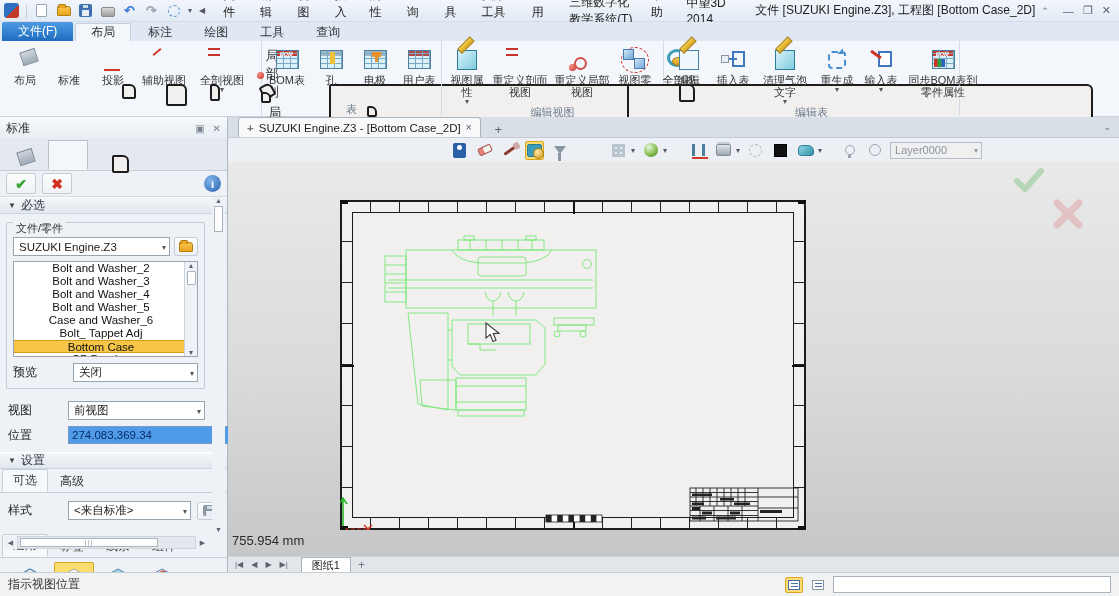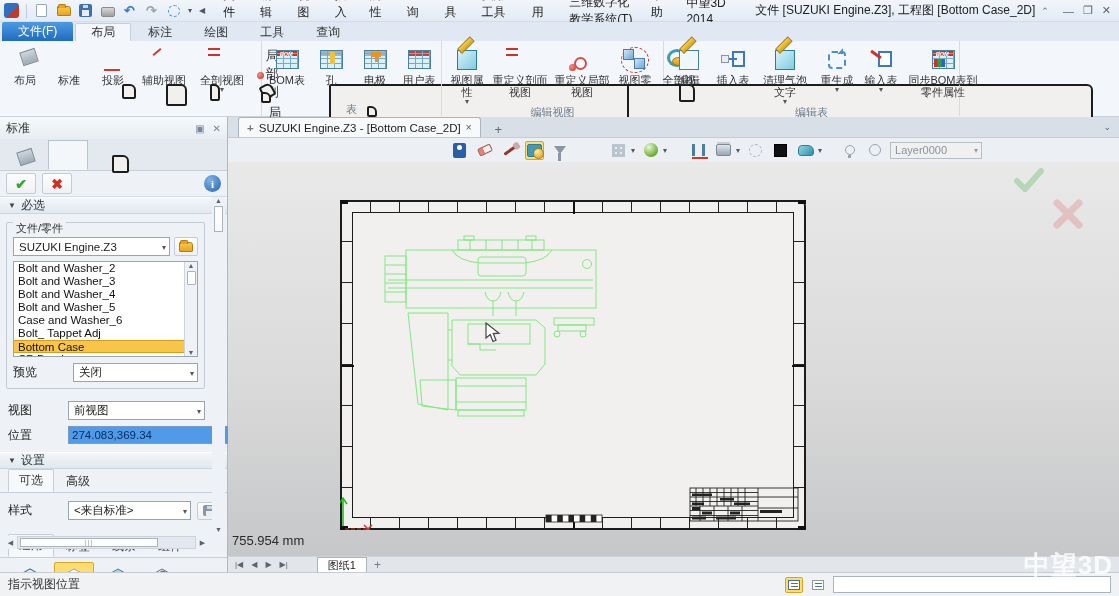--- a/index.html
+++ b/index.html
@@ -110,31 +110,31 @@
   .fieldset{position:relative;margin:8px 22px 0 6px;border:1px solid #c3ccd5;border-radius:2px;padding:14px 6px 6px 6px;}
   .fieldset>.flabel{position:absolute;top:-2px;left:6px;background:#eef2f6;padding:0 3px;font-size:11px;color:#333;}
   .combo{position:relative;height:19px;background:#fff;border:1px solid #98a4b0;display:flex;align-items:center;padding:0 14px 0 5px;font-size:11.5px;color:#222;white-space:nowrap;overflow:hidden;}
   .combo::after{content:"▾";position:absolute;right:3px;top:50%;transform:translateY(-50%);font-size:8px;color:#555;}
   .row{display:flex;align-items:center;gap:6px;margin:6px 8px;}
   .rowlbl{width:54px;font-size:12px;color:#222;flex:none;}
   .filerow{display:flex;gap:4px;align-items:center;}
   .filerow .combo{flex:1;}
   .fbtn{width:24px;height:19px;border:1px solid #c3ccd5;background:linear-gradient(#fdfdfd,#edf0f4);display:flex;align-items:center;justify-content:center;border-radius:2px;}
   .listbox{margin-top:5px;height:96px;background:#fff;border:1px solid #98a4b0;display:flex;overflow:hidden;}
-  .listitems{flex:1;overflow:hidden;}
+  .listitems{flex:1;overflow:hidden;text-align:center;}
   .li{height:13px;line-height:13px;padding-left:4px;font-size:11.5px;color:#111;white-space:nowrap;}
   .li.sel{background:#f7c548;border:1px solid #d89b1e;border-left:none;border-right:none;}
   .vsb{width:13px;background:#eef1f5;border-left:1px solid #cdd3da;display:flex;flex-direction:column;align-items:center;font-size:7px;color:#5a646e;}
   .vsb .thumb{width:9px;height:14px;background:#fdfdfd;border:1px solid #aab4bf;border-radius:1px;margin-top:2px;}
   .vsb .sp{flex:1;}
   .posinput{flex:1;height:18px;border:1px solid #7a9cc4;background:#4f9be8;color:#0a2d66;font-size:11.5px;padding:0 3px;outline:none;}
   .dblchv{transform:rotate(90deg);display:inline-block;font-size:11px;color:#55616e;font-weight:bold;}
   .redring{width:13px;height:13px;border:2.5px solid #cf3a3a;border-radius:50%;position:relative;opacity:.85;}
   .scaret{font-size:8px;color:#555;}
-  .ptabs{display:flex;align-items:flex-end;height:20px;border-bottom:1px solid #c6cfd8;padding-left:8px;gap:2px;margin-top:4px;}
+  .ptabs{display:flex;align-items:flex-end;height:20px;border-bottom:1px solid #c6cfd8;padding-left:2px;gap:2px;margin-top:4px;}
   .ptab{padding:2px 10px;font-size:12px;color:#333;}
   .ptab.active{background:#f6f9fb;border:1px solid #c6cfd8;border-bottom:1px solid #f6f9fb;border-radius:2px 2px 0 0;}
   .savebtn{width:22px;height:18px;border:1px solid #c3ccd5;background:linear-gradient(#fdfdfd,#edf0f4);display:flex;align-items:center;justify-content:center;border-radius:2px;}
   .cuberow{display:flex;gap:4px;padding:4px 10px;border-bottom:1px solid #d8dee4;}
   .cubebtn{width:40px;height:34px;display:flex;align-items:center;justify-content:center;border-radius:2px;}
   .cubebtn.sel{background:#fbdd72;border:1px solid #d8a622;}
   .partialrow{height:9px;overflow:hidden;display:flex;gap:4px;padding:0 10px;}
   .pmini{width:40px;height:20px;background:linear-gradient(#f3d98a,#eee);border:1px solid #ccc;}
   .pmini.n{background:#e8ecf0;}
   .hsb{position:absolute;left:4px;right:18px;bottom:6px;height:13px;display:flex;align-items:center;background:#eef1f5;}
@@ -191,21 +191,21 @@
   .tick-r{position:absolute;right:0;top:0;bottom:0;width:10px;background:repeating-linear-gradient(0deg,transparent 0 40px,#222 40px 41px);}
   .cm{position:absolute;background:#111;}
   .ghostcheck{position:absolute;left:786px;top:6px;opacity:.4;}
   .ghostx{position:absolute;left:824px;top:36px;opacity:.4;}
   .measure{position:absolute;left:4px;bottom:8px;font-size:13px;color:#2b2b2b;}
   .cursor{position:absolute;left:257px;top:160px;}
 
   
   .sheetbar{height:16px;background:#e2e5ea;display:flex;align-items:center;gap:2px;padding-left:4px;font-size:9px;color:#556;border-top:1px solid #cfd4da;}
   .snav{padding:0 3px;font-size:8px;color:#5a646e;}
-  .stab{height:15px;background:#fff;border:1px solid #aab4bf;border-bottom:none;padding:0 10px;display:flex;align-items:center;font-size:11px;color:#222;margin-left:24px;}
+  .stab{height:15px;background:#fff;border:1px solid #aab4bf;border-bottom:none;padding:0 10px;display:flex;align-items:center;font-size:11px;color:#222;margin-left:8px;}
   .saddtab{color:#778;font-size:12px;padding:0 5px;}
 
   
   .statusbar{position:absolute;left:0;top:572px;width:1119px;height:24px;background:#f1f2f4;border-top:1px solid #c8ccd2;display:flex;align-items:center;}
   .sb-hint{padding-left:8px;font-size:12px;color:#333;}
   .sb-right{margin-left:auto;display:flex;align-items:center;gap:6px;padding-right:8px;}
   .sb-ic{width:18px;height:16px;border:1px solid transparent;display:flex;align-items:center;justify-content:center;border-radius:2px;}
   .sb-ic.hl{background:#fbdd72;border-color:#d8a622;}
   .sb-glyph{width:12px;height:10px;border:1px solid #4a6fa8;background:#fff;position:relative;}
   .sb-glyph::after{content:"";position:absolute;left:2px;top:2px;width:7px;height:1.5px;background:#4a6fa8;box-shadow:0 3px 0 #4a6fa8;}
@@ -842,14 +842,13 @@
       <span class="sb-ic hl">
           <span class="sb-glyph"></span>
         </span>
       <span class="sb-ic">
           <span class="sb-glyph" style="border-color:#8a96a2"></span>
         </span>
       <span class="sb-input"></span>
     </span>
   </div>
 
-  <span class="watermark">中望3D</span>
 </div>
 
 </body></html>

